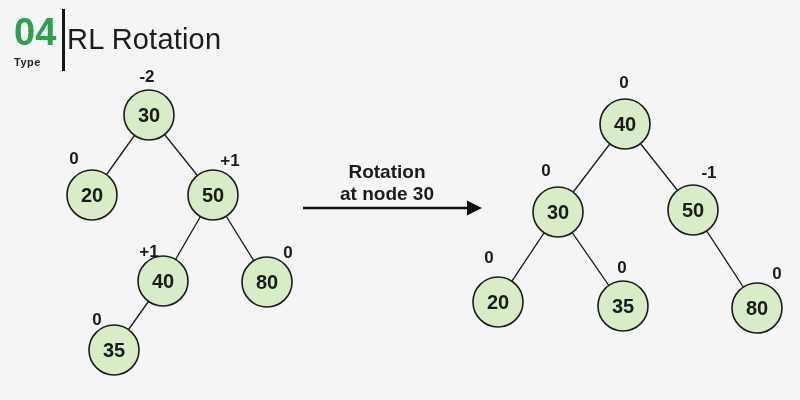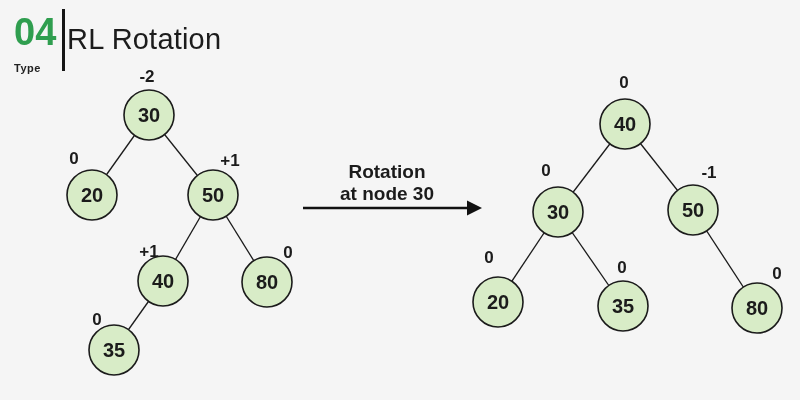--- a/index.html
+++ b/index.html
@@ -7,21 +7,21 @@
   }
   *{margin:0;padding:0;box-sizing:border-box;}
   html,body{width:800px;height:400px;}
   body{font-family:"Liberation Sans",sans-serif;background:var(--bg);}
   .stage{position:relative;width:800px;height:400px;background:var(--bg);overflow:hidden;}
 
   
   .header{position:absolute;left:0;top:0;width:100%;height:78px;}
   .type-block{position:absolute;left:14px;top:13px;width:56px;}
   .type-number{font-size:38px;line-height:38px;font-weight:800;color:var(--accent);letter-spacing:0px;}
-  .type-label{font-size:11px;font-weight:700;color:#222;margin-top:11px;letter-spacing:0.5px;}
+  .type-label{font-size:11px;font-weight:700;color:#222;margin-top:5px;letter-spacing:0.5px;}
   .header-divider{position:absolute;left:62px;top:9px;width:2.5px;height:62px;background:#151515;}
   .page-title{position:absolute;left:67px;top:23px;font-size:29px;font-weight:400;color:#1c1c1c;letter-spacing:0.2px;}
 
   
   .diagram{position:absolute;left:0;top:0;width:800px;height:400px;}
   .edge{stroke:var(--ink);stroke-width:1.3;}
   .node{fill:var(--node-fill);stroke:var(--ink);stroke-width:1.6;}
   .nval{font:700 20px "Liberation Sans",sans-serif;fill:var(--ink);text-anchor:middle;dominant-baseline:central;}
   .bal{font:700 17px "Liberation Sans",sans-serif;fill:var(--ink);text-anchor:middle;dominant-baseline:central;}
   .aline{stroke:#111;stroke-width:2.4;}

